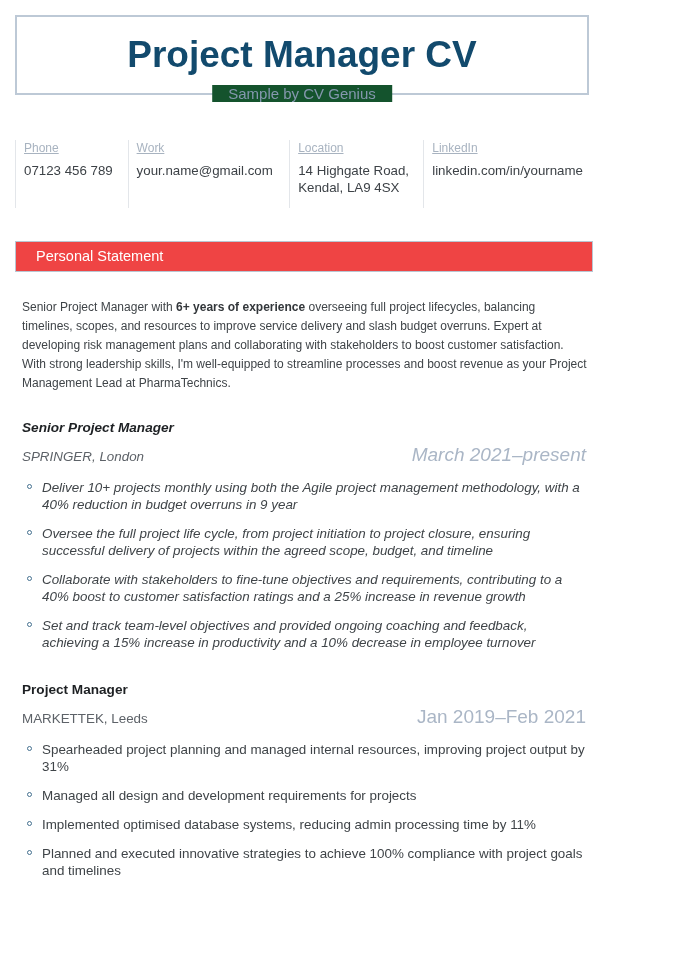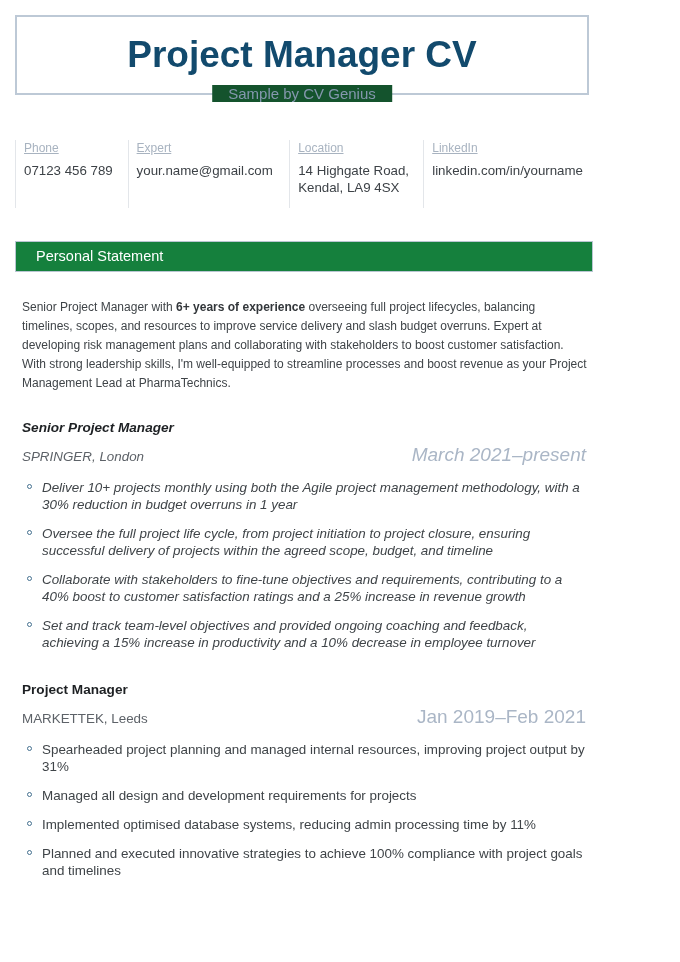--- a/index.html
+++ b/index.html
@@ -61,21 +61,21 @@
   .contact-value {
     margin-top: 7px;
     font-size: 13.3px;
     line-height: 17px;
     color: #3d4247;
   }
 
   
   .section-bar {
     margin: 0 15px;
-    background: #15803d;
+    background: #ef4444;
     border: 1px solid #b9c6d2;
     color: #ffffff;
     font-size: 14.5px;
     padding: 6px 10px 7px 20px;
   }
   .section-bar.ps { margin-top: 33px; }
   .section-bar.we { margin-top: 32px; }
 
   
   .statement {
@@ -138,21 +138,21 @@
     <div class="cv-title">Project Manager CV</div>
     <div class="cv-subtitle">Sample by CV Genius</div>
   </div>
 
   <div class="contact-row">
     <div class="contact-item c0">
       <div class="contact-label">Phone</div>
       <div class="contact-value">07123 456 789</div>
     </div>
     <div class="contact-item c1">
-      <div class="contact-label">Expert</div>
+      <div class="contact-label">Work</div>
       <div class="contact-value">your.name@gmail.com</div>
     </div>
     <div class="contact-item c2">
       <div class="contact-label">Location</div>
       <div class="contact-value">14 Highgate Road, Kendal, LA9 4SX</div>
     </div>
     <div class="contact-item c3">
       <div class="contact-label">LinkedIn</div>
       <div class="contact-value">linkedin.com/in/yourname</div>
     </div>
@@ -164,21 +164,21 @@
 
   <div class="job first">
     <div class="job-title">Senior Project Manager</div>
     <div class="job-meta">
       <span class="job-company">SPRINGER, London</span>
       <span class="job-dates">March 2021–present</span>
     </div>
     <div class="bullets">
       <div class="bullet">
         <span class="bullet-ring"></span>
-        <span class="bullet-text">Deliver 10+ projects monthly using both the Agile project management methodology, with a 30% reduction in budget overruns in 1 year</span>
+        <span class="bullet-text">Deliver 10+ projects monthly using both the Agile project management methodology, with a 40% reduction in budget overruns in 9 year</span>
       </div>
       <div class="bullet">
         <span class="bullet-ring"></span>
         <span class="bullet-text">Oversee the full project life cycle, from project initiation to project closure, ensuring successful delivery of projects within the agreed scope, budget, and timeline</span>
       </div>
       <div class="bullet">
         <span class="bullet-ring"></span>
         <span class="bullet-text">Collaborate with stakeholders to fine-tune objectives and requirements, contributing to a 40% boost to customer satisfaction ratings and a 25% increase in revenue growth</span>
       </div>
       <div class="bullet">

